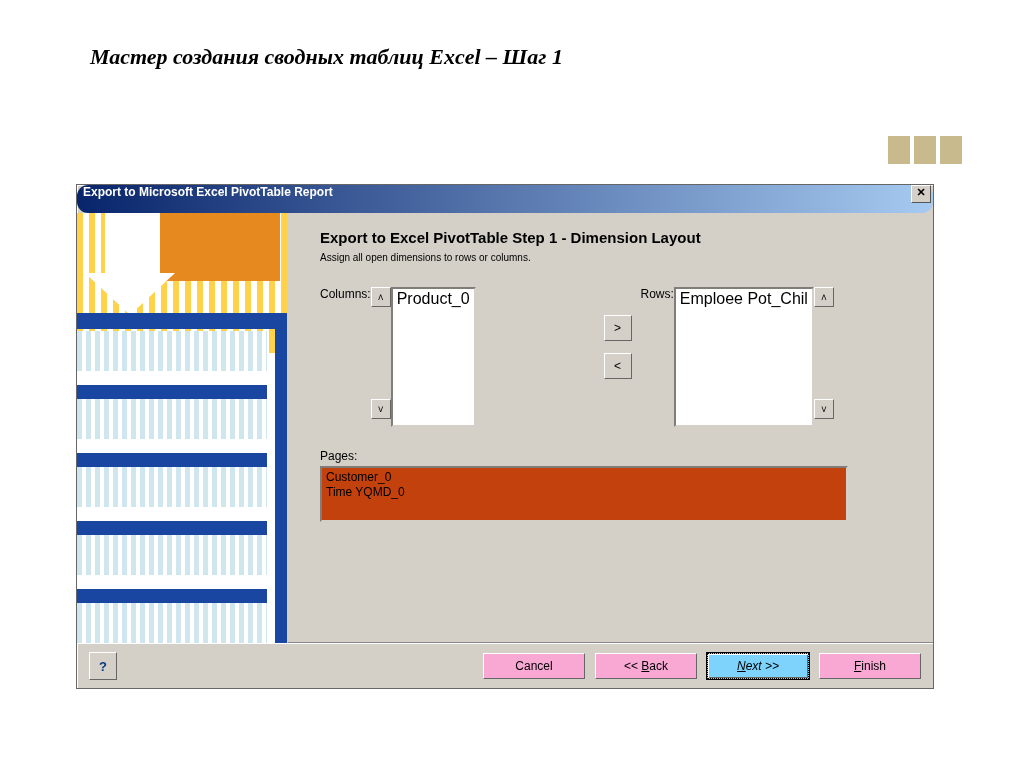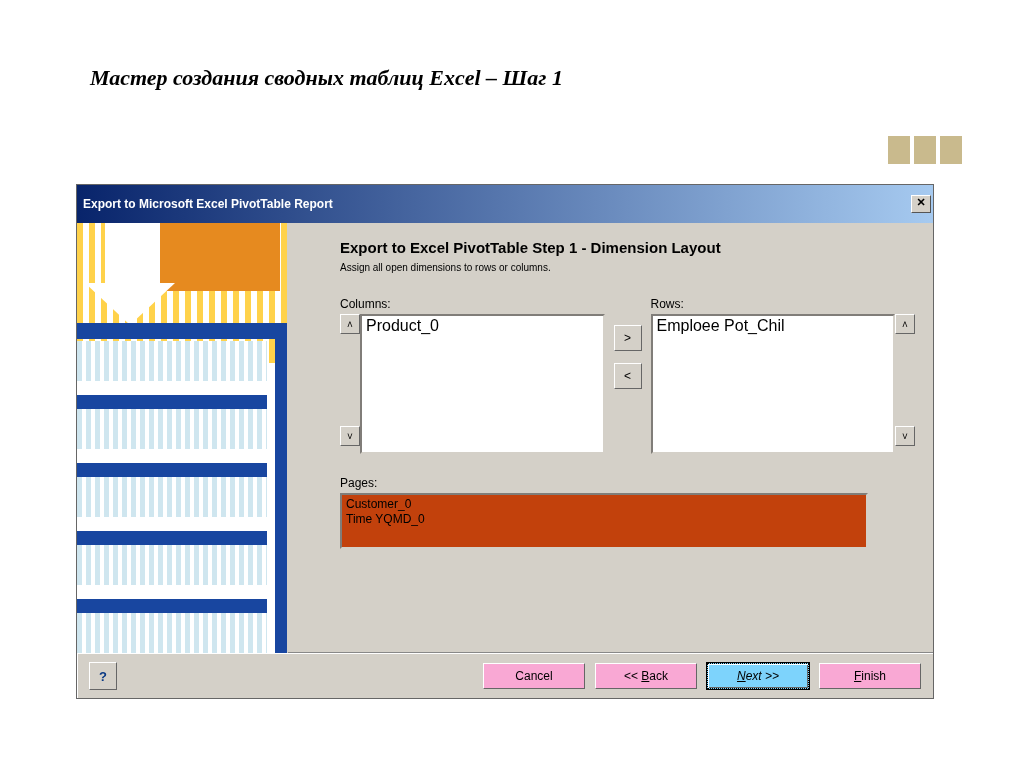--- a/index.html
+++ b/index.html
@@ -6,21 +6,21 @@
     margin: 0;
     padding: 0;
     font-family: Tahoma, Arial, sans-serif;
     background: #ffffff;
     width: 1024px;
     height: 767px;
     position: relative;
   }
   .page-title {
     position: absolute;
-    top: 65px;
+    top: 44px;
     left: 90px;
     font-size: 22px;
     font-weight: bold;
     font-style: italic;
     font-family: Georgia, "Times New Roman", serif;
     color: #000;
   }
   .deco-bars {
     position: absolute;
     top: 136px;
@@ -36,26 +36,26 @@
   .dialog {
     position: absolute;
     top: 184px;
     left: 76px;
     width: 856px;
     background: #d4d0c8;
     border: 1px solid #666;
     box-shadow: 1px 1px 0 #fff inset;
   }
   .titlebar {
-    height: 38px;
+    height: 28px;
     background: linear-gradient(to right, #08246b, #a6caf0);
     display: flex;
-    align-items: center;
     justify-content: space-between;
     padding: 0 2px 0 6px;
+    border-radius: 11px;
   }
   .titlebar-text {
     color: #fff;
     font-size: 12px;
     font-weight: bold;
   }
   .close-btn {
     width: 18px;
     height: 16px;
     background: #d4d0c8;
@@ -139,44 +139,42 @@
     margin-bottom: 14px;
     background: repeating-linear-gradient(to right, #cfe6ef 0, #cfe6ef 5px, #fff 5px, #fff 9px);
   }
   .g-row-gap {
     height: 14px;
     background: #1846a0;
   }
 
   .wizard-main {
     flex: 1;
-    padding: 16px 18px 10px 24px;
+    padding: 16px 18px 10px 32px;
     position: relative;
-    margin-left: 28px;
   }
   .step-title {
     font-size: 15px;
     font-weight: bold;
     color: #000;
     margin: 0 0 6px 0;
   }
   .step-desc {
     font-size: 10px;
     color: #000;
     margin: 0 0 24px 0;
   }
   .col-row-area {
     display: flex;
     align-items: flex-start;
     gap: 8px;
   }
   .list-col {
     flex: 1;
     display: flex;
-    flex-direction: column;
   }
   .list-label {
     font-size: 12px;
     margin-bottom: 3px;
   }
   .list-with-scroll {
     display: flex;
     gap: 0;
   }
   .listbox {

